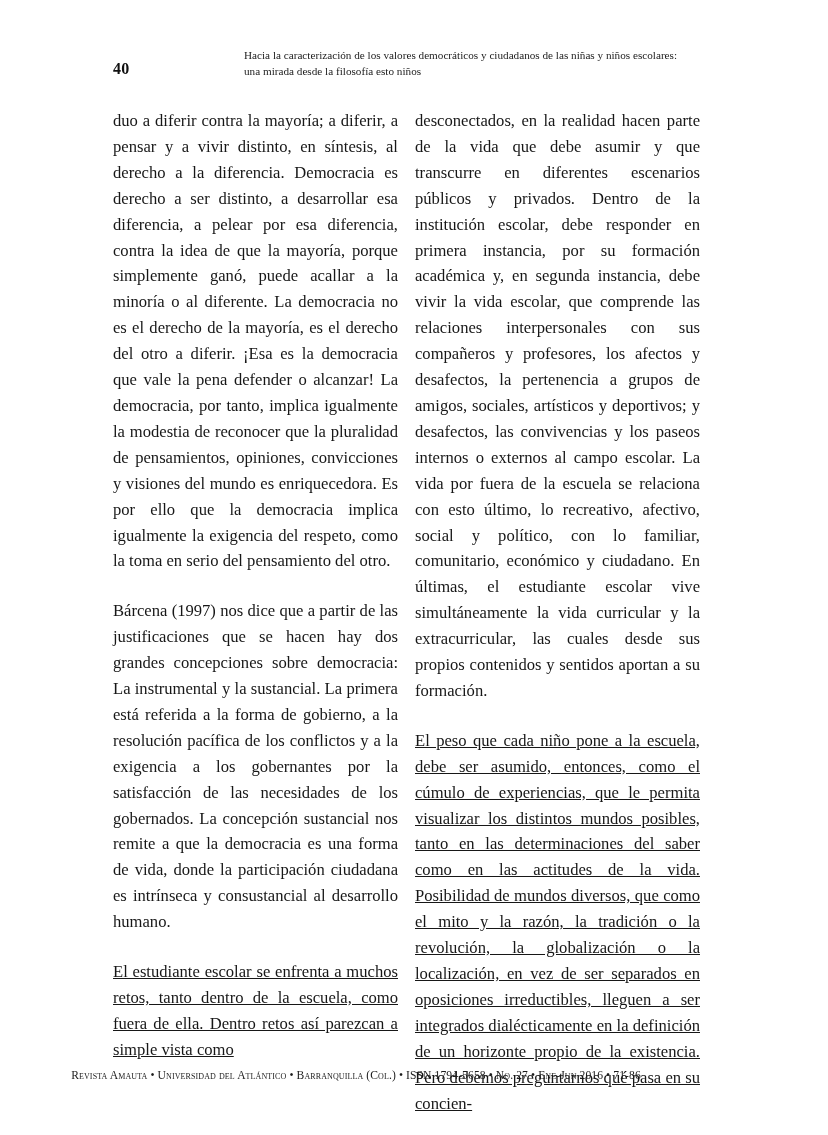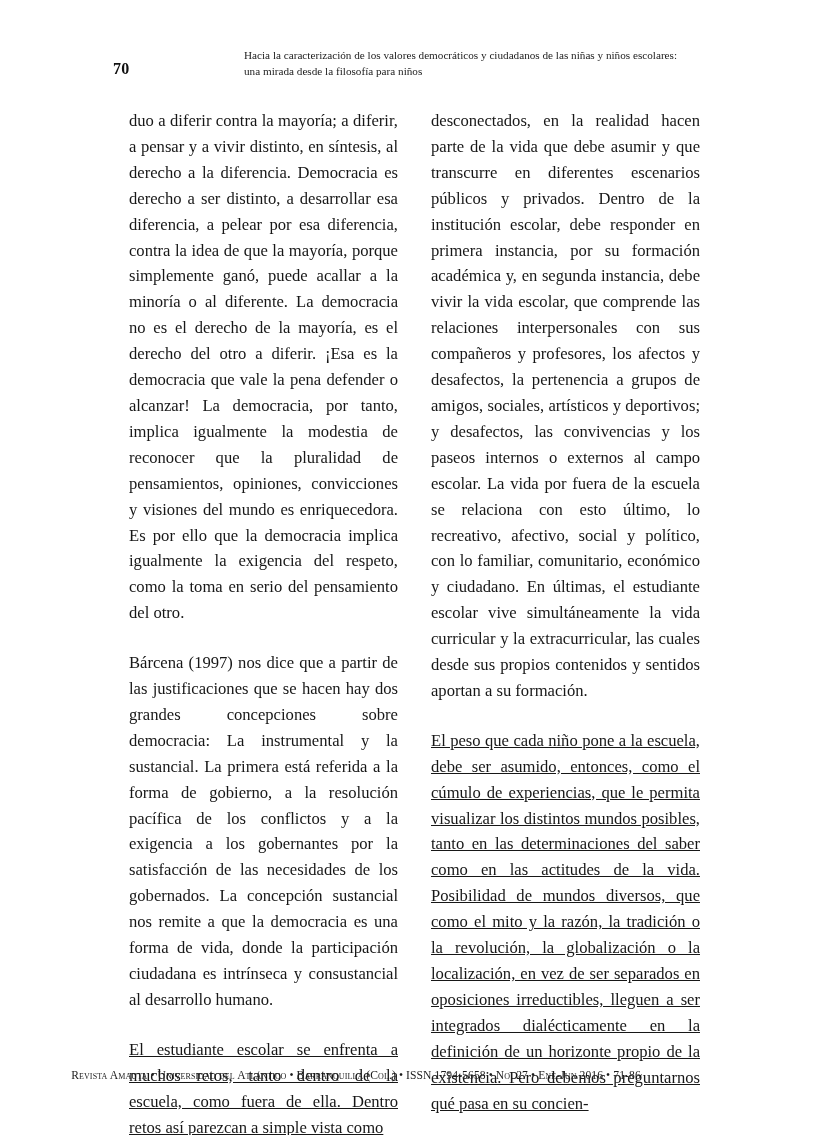--- a/index.html
+++ b/index.html
@@ -56,21 +56,21 @@
   }
   .col {
     position: absolute;
     top: 0;
     width: 285px;
   }
   .col-left  { left: 0; }
   .col-right { left: 302px; }
 
   .col p {
-    margin: 0 0 24px 16px;
+    margin: 0 0 24px 0;
     font-size: 16.6px;
     line-height: 25.9px;
     text-align: justify;
     text-justify: inter-word;
     hyphens: none;
     color: #171717;
     font-family: "Liberation Serif", "DejaVu Serif", serif;
   }
   .col p:last-child { margin-bottom: 0; text-decoration: underline; }
 
@@ -90,24 +90,24 @@
     color: #1b1b1b;
     white-space: nowrap;
   }
 </style>
 </head>
 <body>
 
 <div class="page">
 
   <div class="running-head">
-    <div class="folio">70</div>
+    <div class="folio">40</div>
     <div class="head-lines">
       <div>Hacia la caracterización de los valores democráticos y ciudadanos de las niñas y niños escolares:</div>
-      <div>una mirada desde la filosofía para niños</div>
+      <div>una mirada desde la filosofía esto niños</div>
     </div>
   </div>
 
   <div class="columns">
 
     <div class="col col-left">
       <p>duo a diferir contra la mayoría; a diferir, a pensar y a vivir distinto, en síntesis, al derecho a la diferencia. Democracia es derecho a ser distinto, a desarrollar esa diferencia, a pelear por esa diferencia, contra la idea de que la mayoría, porque simplemente ganó, puede acallar a la minoría o al diferente. La democracia no es el derecho de la mayoría, es el derecho del otro a diferir. ¡Esa es la democracia que vale la pena defender o alcanzar! La democracia, por tanto, implica igualmente la modestia de reconocer que la pluralidad de pensamientos, opiniones, convicciones y visiones del mundo es enriquecedora. Es por ello que la democracia implica igualmente la exigencia del respeto, como la toma en serio del pensamiento del otro.</p>
       <p>Bárcena (1997) nos dice que a partir de las justificaciones que se hacen hay dos grandes concepciones sobre democracia: La instrumental y la sustancial. La primera está referida a la forma de gobierno, a la resolución pacífica de los conflictos y a la exigencia a los gobernantes por la satisfacción de las necesidades de los gobernados. La concepción sustancial nos remite a que la democracia es una forma de vida, donde la participación ciudadana es intrínseca y consustancial al desarrollo humano.</p>
       <p>El estudiante escolar se enfrenta a muchos retos, tanto dentro de la escuela, como fuera de ella. Dentro retos así parezcan a simple vista como</p>
     </div>

